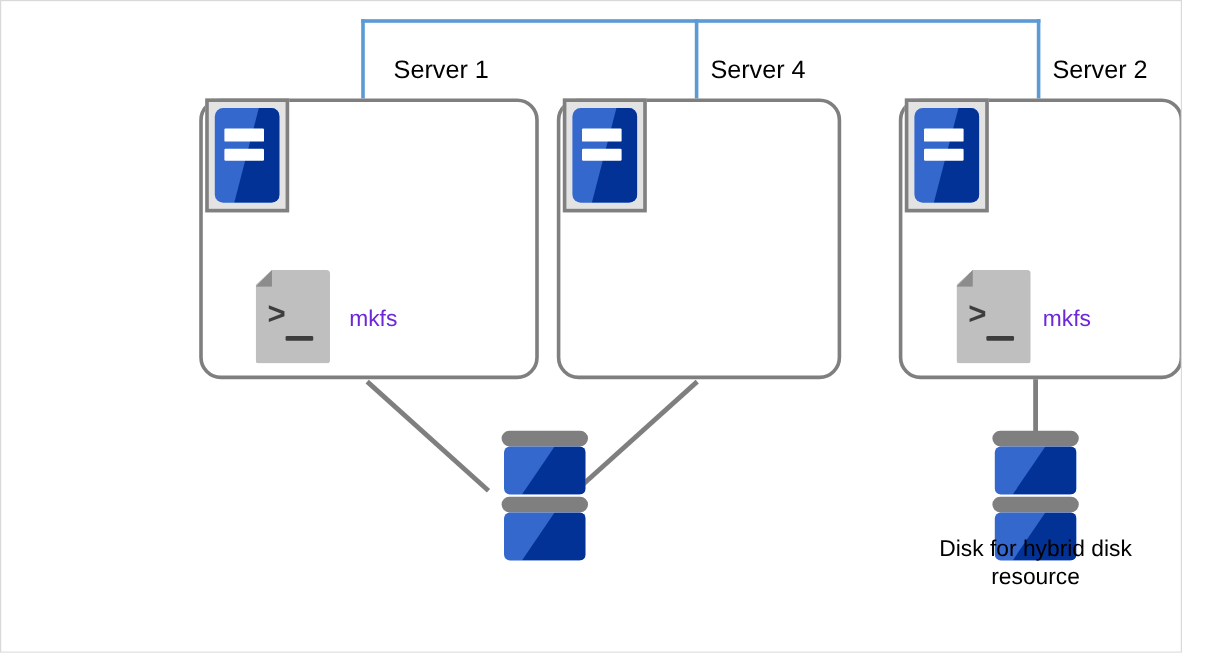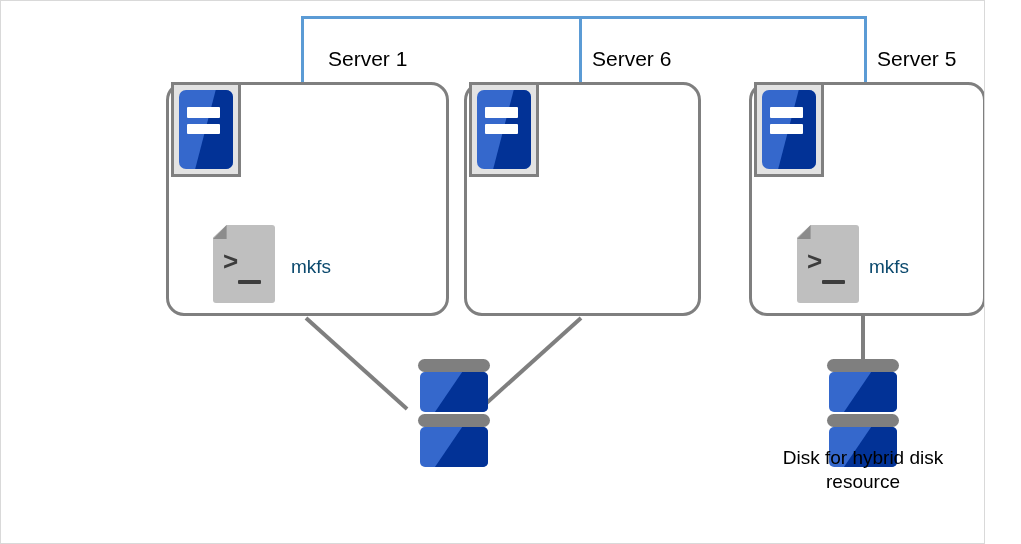--- a/index.html
+++ b/index.html
@@ -96,21 +96,21 @@
   .doc-underscore{
     position:absolute;
     left:40%;top:71%;
     width:38%;height:4px;
     background:#3d3d3d;
     border-radius:1px;
   }
   .doc-label{
     position:absolute;
     font-size:19px;
-    color:#0c4a6e;
+    color:#6d28d9;
     white-space:nowrap;
     line-height:1;
   }
 
   
   .disk{position:absolute;width:72px;height:110px;}
   .disk-cap{
     position:absolute;left:0;
     width:100%;height:13px;
     background:#7f7f7f;
@@ -147,22 +147,22 @@
 <body>
 
 <div id="canvas">
 
   <div class="bracket-h" style="left:300px;top:15px;width:566px;height:3px;"></div>
   <div class="bracket-v" style="left:300px;top:15px;width:3px;height:66px;"></div>
   <div class="bracket-v" style="left:578px;top:15px;width:3px;height:66px;"></div>
   <div class="bracket-v" style="left:863px;top:15px;width:3px;height:66px;"></div>
 
   <div class="server-label" style="left:327px;top:47px;">Server 1</div>
-  <div class="server-label" style="left:591px;top:47px;">Server 6</div>
-  <div class="server-label" style="left:876px;top:47px;">Server 5</div>
+  <div class="server-label" style="left:591px;top:47px;">Server 4</div>
+  <div class="server-label" style="left:876px;top:47px;">Server 2</div>
 
   <div class="server-box" style="left:165px;top:81px;width:283px;height:234px;"></div>
 
   <div class="srv-icon" style="left:170px;top:81px;">
     <div class="srv-icon-inner">
       <div class="srv-icon-dark"></div>
       <div class="srv-bar b1"></div>
       <div class="srv-bar b2"></div>
     </div>
   </div>

